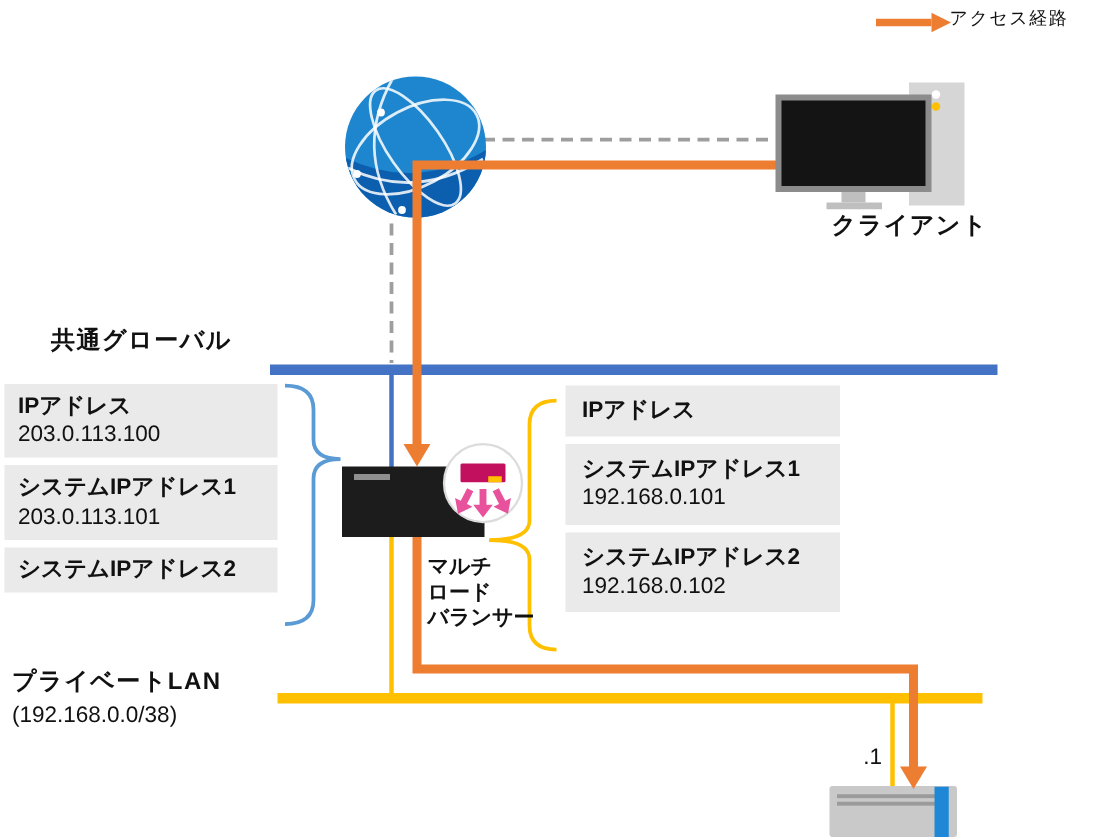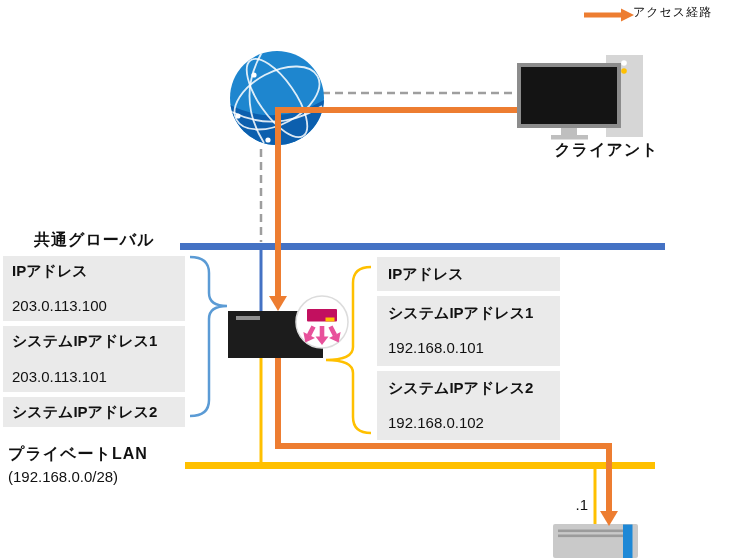--- a/index.html
+++ b/index.html
@@ -10,30 +10,30 @@
   }
   html,body{margin:0;padding:0;background:#ffffff;}
   #stage{
     position:relative;width:745px;height:558px;overflow:hidden;background:#ffffff;
     font-family:"Liberation Sans","DejaVu Sans",sans-serif;color:var(--text);
   }
   #diagram-svg{position:absolute;left:0;top:0;z-index:5;}
   .abs{position:absolute;z-index:10;}
   .lbl-legend{left:633px;top:4px;font-size:12px;letter-spacing:1px;}
   .seg-label{font-weight:bold;font-size:16px;letter-spacing:1px;}
-  .lbl-global{left:34px;top:230px;}
+  .lbl-global{left:34px;top:217px;}
   .lbl-lan{left:8px;top:444px;}
   .lbl-lan-cidr{left:8px;top:468px;font-size:15px;}
   .box-stack{display:flex;flex-direction:column;justify-content:center;}
   .stack-global{left:3px;top:256px;width:182px;}
   .stack-lan{left:377px;top:257px;width:183px;}
   .ip-box{background:var(--box-gray);padding:5px 9px 6px 9px;margin-bottom:5px;}
   .stack-lan .ip-box{padding:7px 11px 8px 11px;}
   .ip-box .t{font-weight:bold;font-size:15px;line-height:1.28;}
-  .ip-box .v{font-size:15px;line-height:1.28;margin-top:16px;}
+  .ip-box .v{font-size:15px;line-height:1.28;}
   .lb-label{left:285px;top:369px;font-weight:bold;font-size:14px;line-height:17px;}
   .client-label{left:524px;top:140px;width:165px;text-align:center;}
   .client-label .name{font-weight:bold;font-size:16px;letter-spacing:1px;}
   .client-label .ip{font-size:15px;margin-top:3px;}
   .host-suffix{left:560px;top:496px;width:28px;text-align:right;font-size:15px;}
 </style>
 </head>
 <body>
 
 <div id="stage">
@@ -160,19 +160,24 @@
     <div class="ip-box">
       <div class="t">システムIPアドレス1</div>
       <div class="v">192.168.0.101</div>
     </div>
     <div class="ip-box">
       <div class="t">システムIPアドレス2</div>
       <div class="v">192.168.0.102</div>
     </div>
   </div>
 
+  <div class="abs lb-label">
+    <div>マルチ</div>
+    <div>ロード</div>
+    <div>バランサー</div>
+  </div>
 
   <div class="abs seg-label lbl-lan">プライベートLAN</div>
-  <div class="abs lbl-lan-cidr">(192.168.0.0/28)</div>
+  <div class="abs lbl-lan-cidr">(192.168.0.0/38)</div>
 
   <div class="abs host-suffix">.1</div>
 
 </div>
 
 </body></html>

